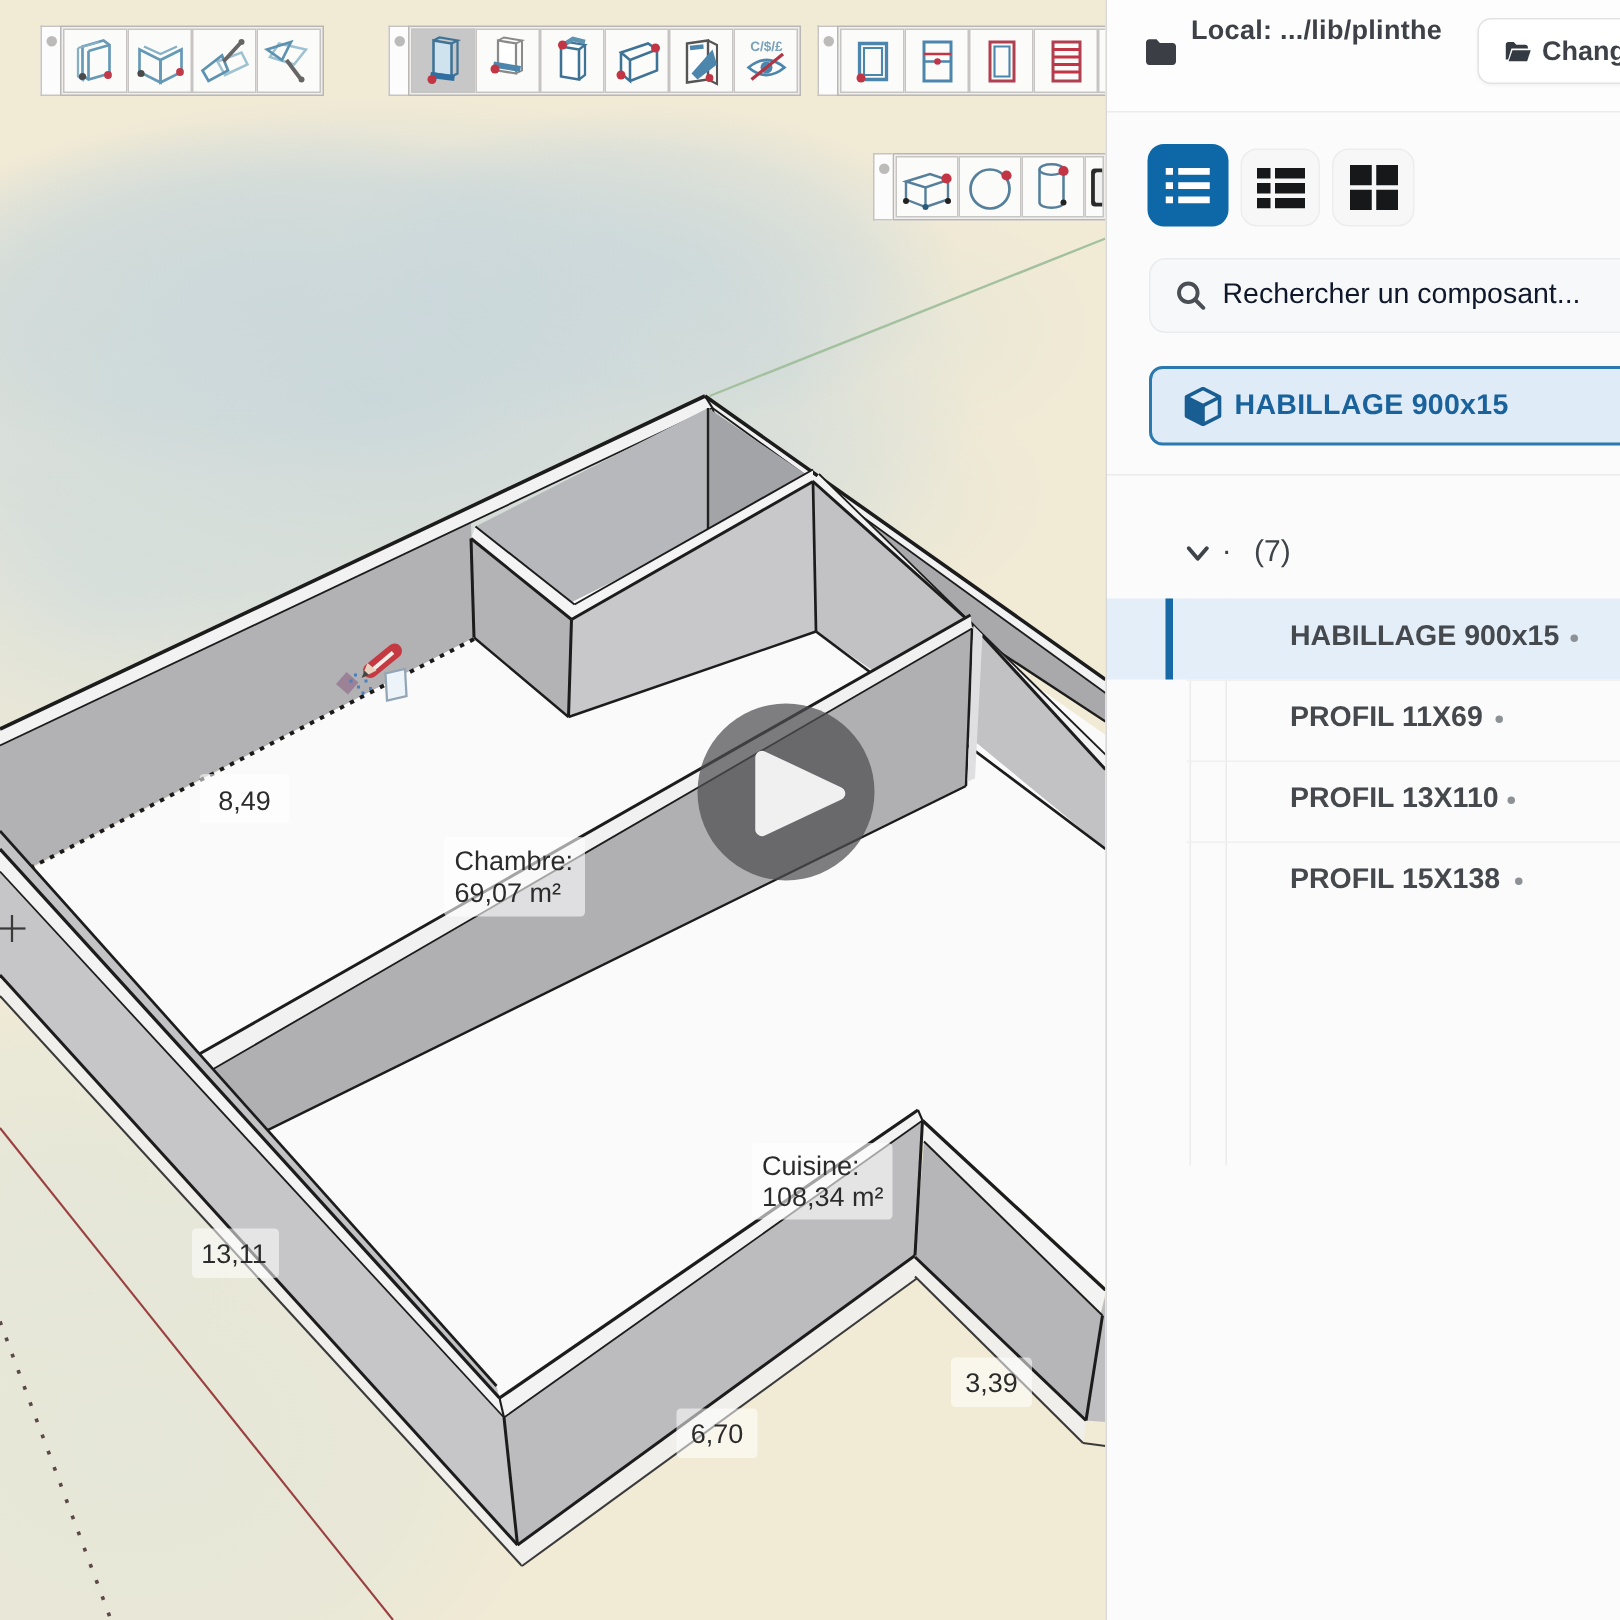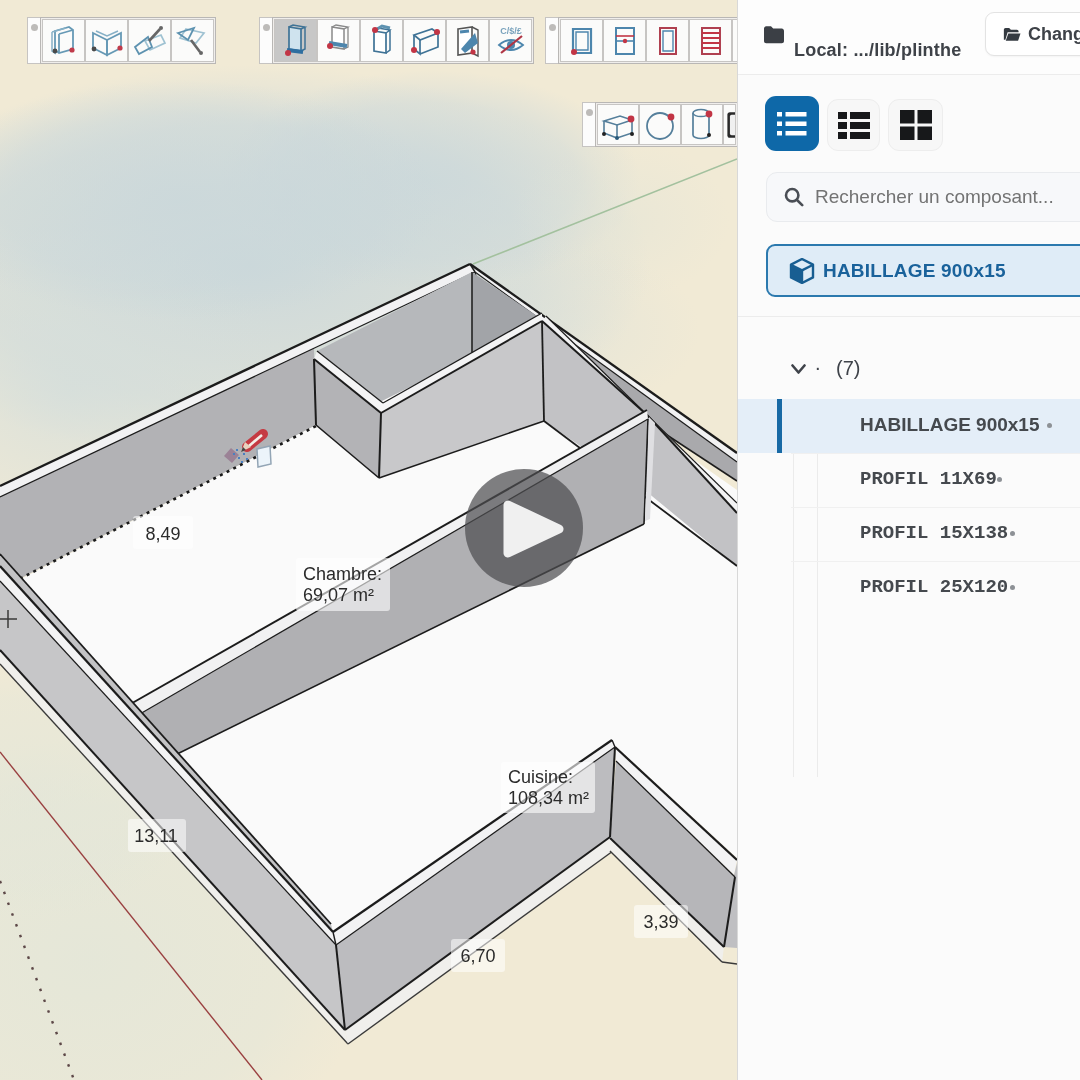--- a/index.html
+++ b/index.html
@@ -8,21 +8,21 @@
   #scene { position:absolute; left:0; top:0; width:737px; height:1080px; overflow:hidden; }
   #sidebar { position:absolute; left:737px; top:0; width:343px; height:1080px; background:#fbfbfb; border-left:1px solid #d8d8d8; overflow:hidden; }
   .tbar { position:absolute; display:flex; }
   .tb-handle { background:#fcfcfc; border:1px solid #c6c4c2; border-right:none; width:13px; position:relative; }
   .tb-handle:after { content:""; position:absolute; left:3px; top:6px; width:7px; height:7px; border-radius:50%; background:#bdbbb9; }
   .tb-body { display:flex; background:#f0eeec; border:1px solid #b9b7b5; padding:1px; }
   .tb-btn { width:43px; background:#fbfbfa; border:1px solid #c7c5c3; display:flex; align-items:center; justify-content:center; }
   .tb-btn.pressed { background:#c7c7c7; }
   .prow { position:relative; height:54px; }
   .prow:before { content:""; position:absolute; left:53px; right:0; top:0; height:1px; background:#f0f0f0; }
-  .prow > span:first-child { position:absolute; left:122px; top:15px;font-family:Liberation Mono, monospace; }
+  .prow > span:first-child { position:absolute; left:122px; top:15px; }
   .dot { position:absolute; top:24px; width:5px; height:5px; border-radius:50%; background:#8d9196; }
 </style>
 </head>
 <body>
 <div id="page">
   <div id="scene">
   <svg width="737" height="1080" viewBox="0 0 737 1080">
     <defs>
       <radialGradient id="wash1" cx="50%" cy="50%" r="50%">
         <stop offset="0%" stop-color="#c9d7db" stop-opacity="0.95"></stop>
@@ -351,21 +351,21 @@
           </div>
     </div>
   </div>
   </div>
   <div id="sidebar">
 
     <div style="position:absolute;left:0;top:0;width:343px;height:75px;background:#fdfdfd;border-bottom:1px solid #ececec;"></div>
     <svg style="position:absolute;left:25px;top:25px;" width="22" height="20" viewBox="0 0 22 20">
       <path d="M1 3.5 C1 2.2 2 1.2 3.2 1.2 L8 1.2 L10.2 3.6 L18.8 3.6 C20 3.6 21 4.6 21 5.9 L21 16 C21 17.3 20 18.3 18.8 18.3 L3.2 18.3 C2 18.3 1 17.3 1 16 Z" fill="#3b3f45"></path>
     </svg>
-    <div style="position:absolute;left:56px;top:40px;font-size:18px;font-weight:600;color:#3e4248;letter-spacing:0.2px;">Local: .../lib/plinthe</div>
+    <div style="position:absolute;left:56px;top:10px;font-size:18px;font-weight:600;color:#3e4248;letter-spacing:0.2px;">Local: .../lib/plinthe</div>
     <div style="position:absolute;left:247px;top:12px;width:120px;height:44px;background:#ffffff;border:1px solid #e3e3e3;border-radius:9px;box-shadow:0 1px 2px rgba(0,0,0,0.04);display:flex;align-items:center;padding-left:17px;">
       <svg width="18" height="15" viewBox="0 0 21 17" style="flex:none;">
         <path d="M1 3 C1 1.9 1.9 1 3 1 L7.2 1 L9.2 3.1 L16.2 3.1 C17.3 3.1 18.2 4 18.2 5.1 L18.2 6 L5.4 6 L2.8 14.5 L1 14.5 Z" fill="#343a41"></path>
         <path d="M6.2 7.4 L20.4 7.4 L17.6 15.9 L3.2 15.9 Z" fill="#343a41"></path>
       </svg>
       <span style="margin-left:7px;font-size:18px;font-weight:600;color:#3e4248;">Changer</span>
     </div>
 
     <div style="position:absolute;left:27px;top:96px;width:54px;height:55px;background:#0e68a8;border-radius:11px;display:flex;align-items:center;justify-content:center;">
       <svg width="30" height="26" viewBox="0 0 30 26">
@@ -394,21 +394,21 @@
         <rect x="0" y="16.5" width="14.5" height="13.5" fill="#17181a"></rect>
           <rect x="17.5" y="16.5" width="14.5" height="13.5" fill="#17181a"></rect>
       </svg>
     </div>
 
     <div style="position:absolute;left:28px;top:172px;width:340px;height:50px;background:#f7f8fa;border:1.5px solid #e9ebee;border-radius:11px;display:flex;align-items:center;padding-left:17px;">
       <svg width="20" height="20" viewBox="0 0 20 20">
           <circle cx="8.2" cy="8.2" r="6.2" fill="none" stroke="#4a4e55" stroke-width="2.6"></circle>
           <line x1="13" y1="13" x2="18.2" y2="18.2" stroke="#4a4e55" stroke-width="2.6" stroke-linecap="round"></line>
         </svg>
-      <span style="margin-left:11px;font-size:19px;color:#737373;">Rechercher un composant...</span>
+      <span style="margin-left:11px;font-size:19px;color:#0f172a;">Rechercher un composant...</span>
     </div>
 
     <div style="position:absolute;left:28px;top:244px;width:340px;height:53px;background:#dfecf7;border:2.5px solid #2b79ae;border-radius:9px;display:flex;align-items:center;padding-left:21px;">
       <svg width="26" height="26" viewBox="0 0 26 26">
         <path d="M13 1 L24 6.6 L24 19.4 L13 25 L2 19.4 L2 6.6 Z" fill="none" stroke="#185e92" stroke-width="2.4" stroke-linejoin="round"></path>
         <path d="M2.4 7 L13 12.4 L23.6 7" fill="none" stroke="#185e92" stroke-width="2.4" stroke-linejoin="round"></path>
         <line x1="13" y1="12.4" x2="13" y2="24.6" stroke="#185e92" stroke-width="2.4"></line>
         <path d="M2 6.6 L13 12.4 L13 25 L2 19.4 Z" fill="#185e92"></path>
       </svg>
       <span style="margin-left:8px;font-size:19px;font-weight:bold;color:#1a629b;letter-spacing:0.2px;">HABILLAGE 900x15</span>
@@ -427,22 +427,22 @@
       <div style="position:relative;height:54px;background:#e4eef8;">
         <div style="position:absolute;left:39px;top:0;width:5px;height:54px;background:#1769a5;"></div>
         <span style="position:absolute;left:122px;top:15px;">HABILLAGE 900x15</span>
         <span class="dot" style="left:309px;"></span>
       </div>
       <div class="prow">
           <span>PROFIL 11X69</span>
           <span class="dot" style="left:259px;"></span>
         </div>
       <div class="prow">
+          <span>PROFIL 13X110</span>
+          <span class="dot" style="left:267px;"></span>
+        </div>
+      <div class="prow">
           <span>PROFIL 15X138</span>
           <span class="dot" style="left:272px;"></span>
         </div>
-      <div class="prow">
-          <span>PROFIL 25X120</span>
-          <span class="dot" style="left:272px;"></span>
-        </div>
     </div>
   </div>
 </div>
 
 </body></html>

